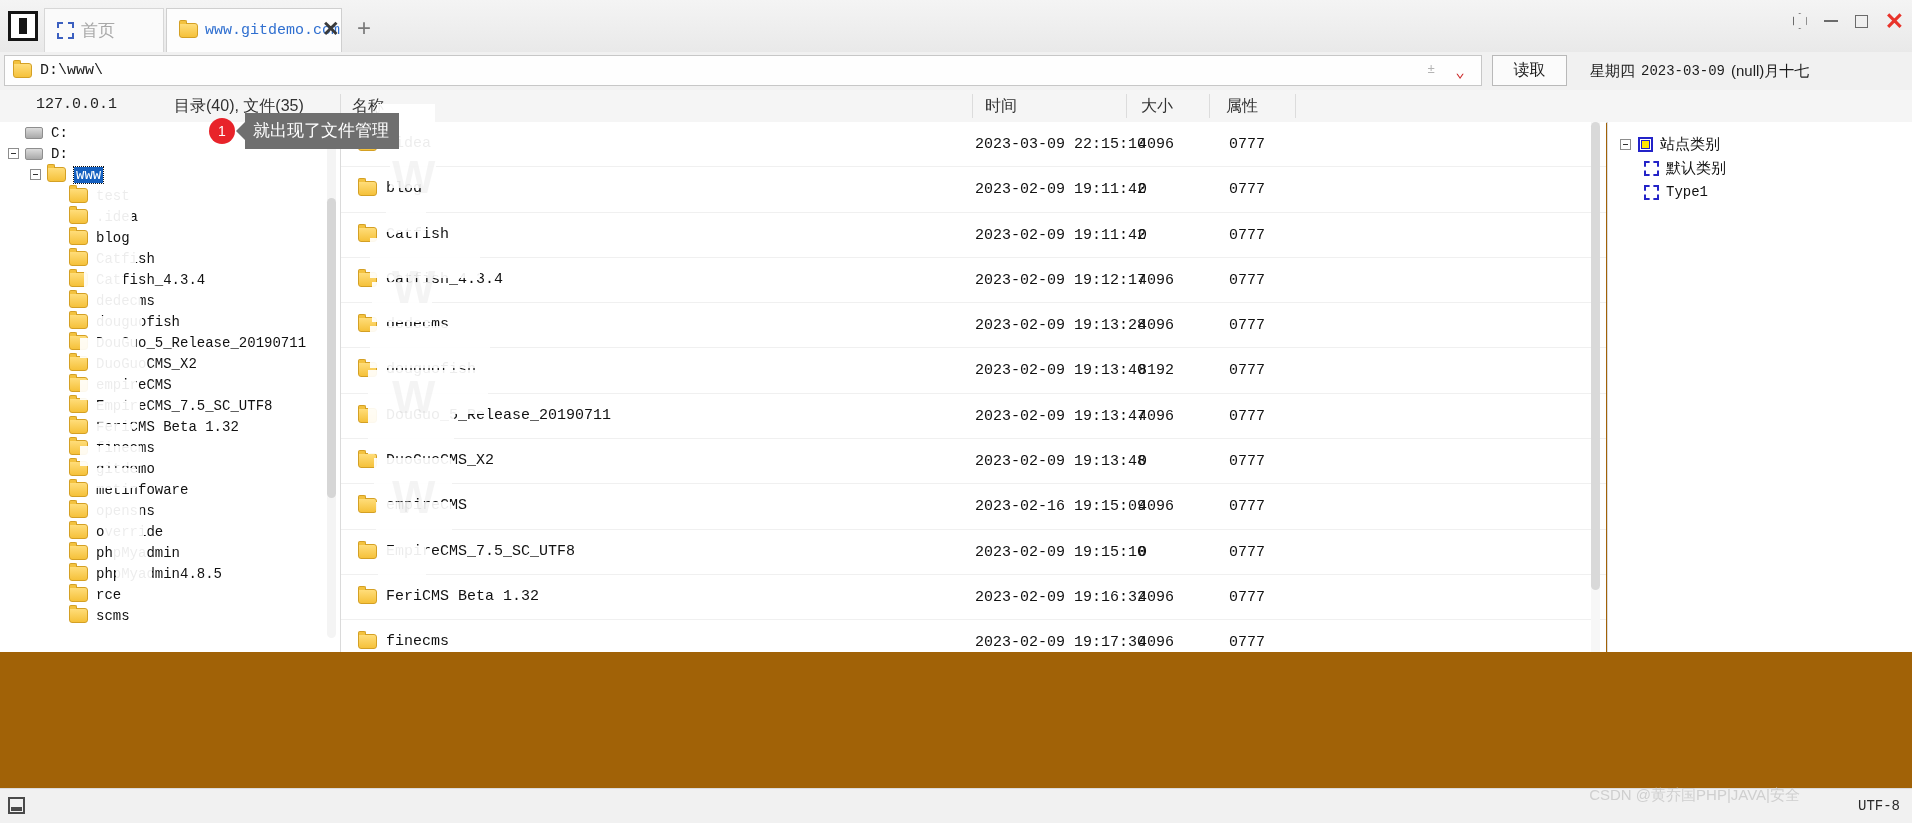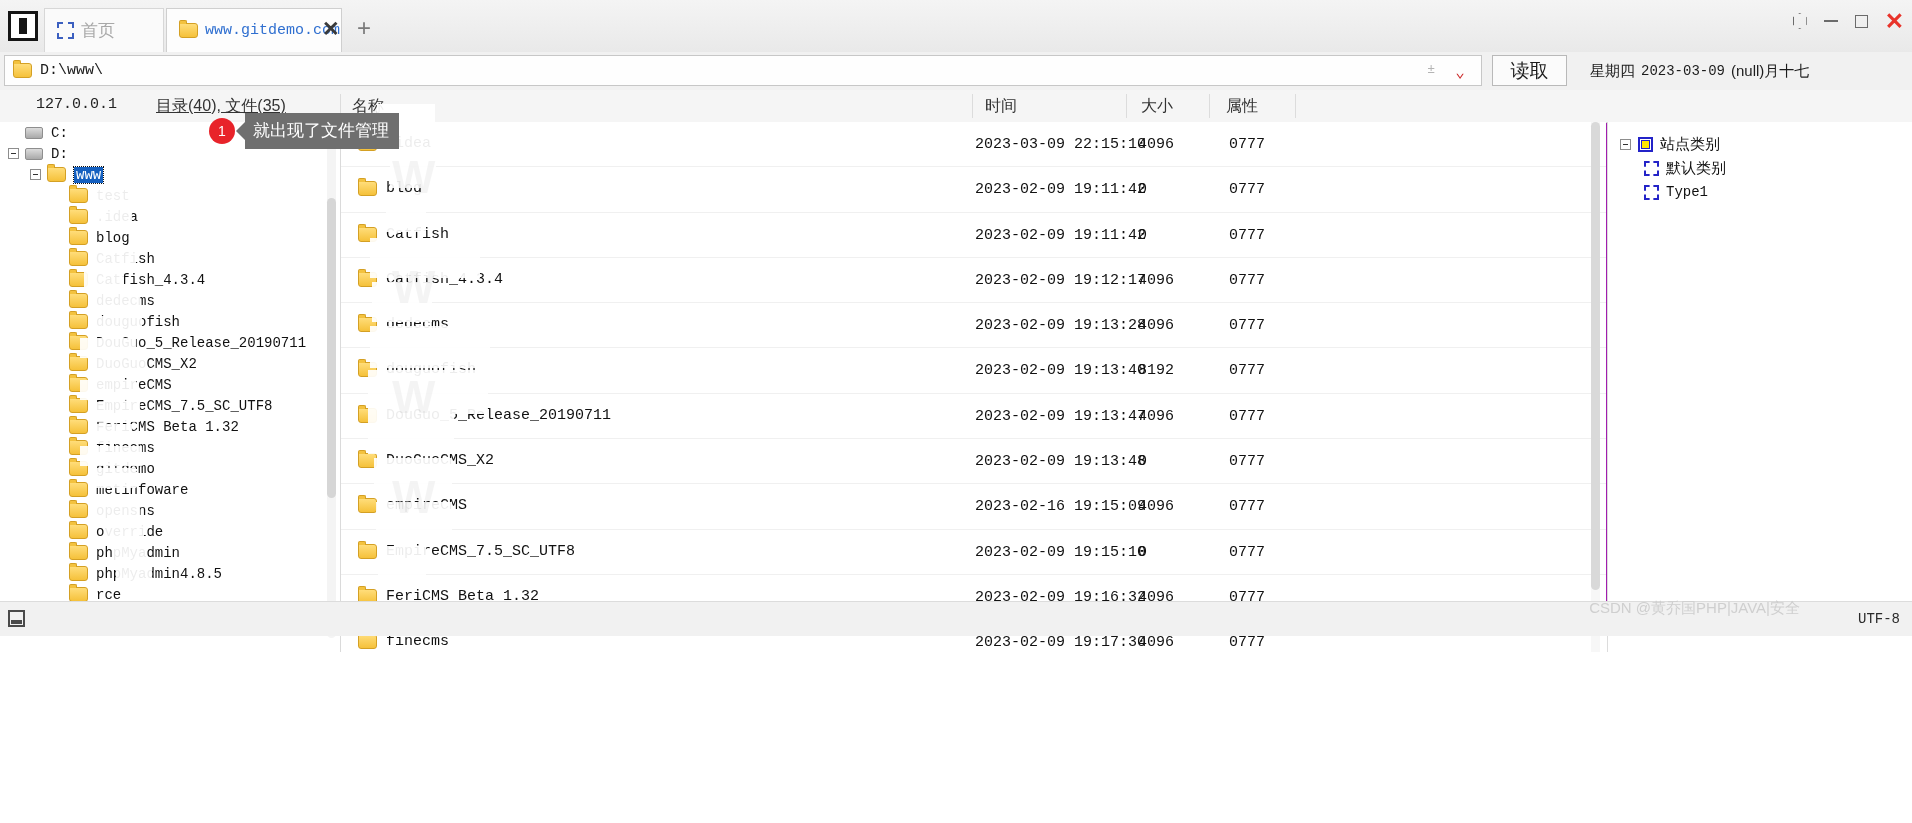--- a/index.html
+++ b/index.html
@@ -8,22 +8,22 @@
     width: 1912px;
     height: 823px;
     overflow: hidden;
     background: #ffffff;
     font-family: "Liberation Sans", sans-serif;
     -webkit-font-smoothing: none;
   }
   .app {
     position: relative;
     width: 1912px;
-    height: 636px;
-    background: #a21caf;
+    height: 823px;
+    background: #a16207;
     box-sizing: border-box;
   }
 
   
   .titlebar {
     position: absolute;
     left: 0; top: 0;
     width: 1912px; height: 52px;
     background: linear-gradient(#f4f4f4, #e9e9e9);
     border-bottom: 1px solid #d2d2d2;
@@ -174,21 +174,21 @@
     cursor: pointer;
   }
   .read-btn {
     position: absolute;
     left: 1492px; top: 3px;
     width: 75px; height: 31px;
     border: 1px solid #b9b9b9;
     background: #fbfbfb;
     box-sizing: border-box;
     display: flex; align-items: center; justify-content: center;
-    font-size: 19px;
+    font-size: 16px;
     color: #1c1c1c;
     cursor: pointer;
   }
   .date-strip {
     position: absolute;
     left: 1576px; top: 2px;
     width: 336px; height: 34px;
     display: flex;
     align-items: center;
     padding-left: 14px;
@@ -506,21 +506,21 @@
     <div class="read-btn">读取</div>
     <div class="date-strip">
       <span>星期四</span>
       <span class="dnum" style="margin:0 6px;">2023-03-09</span>
       <span>(null)月十七</span>
     </div>
   </div>
 
   <div class="colheader">
     <span class="cell" style="left:36px;font-family:'Liberation Mono',monospace;font-size:15px;color:#222;">127.0.0.1</span>
-    <span class="cell" style="left:156px;text-decoration:underline;">目录(40), 文件(35)</span>
+    <span class="cell" style="left:174px;">目录(40), 文件(35)</span>
     <span class="sep" style="left:340px;"></span>
     <span class="cell" style="left:352px;">名称</span>
     <span class="sep" style="left:972px;"></span>
     <span class="cell" style="left:985px;">时间</span>
     <span class="sep" style="left:1126px;"></span>
     <span class="cell" style="left:1141px;">大小</span>
     <span class="sep" style="left:1209px;"></span>
     <span class="cell" style="left:1226px;">属性</span>
     <span class="sep" style="left:1295px;"></span>
   </div>

